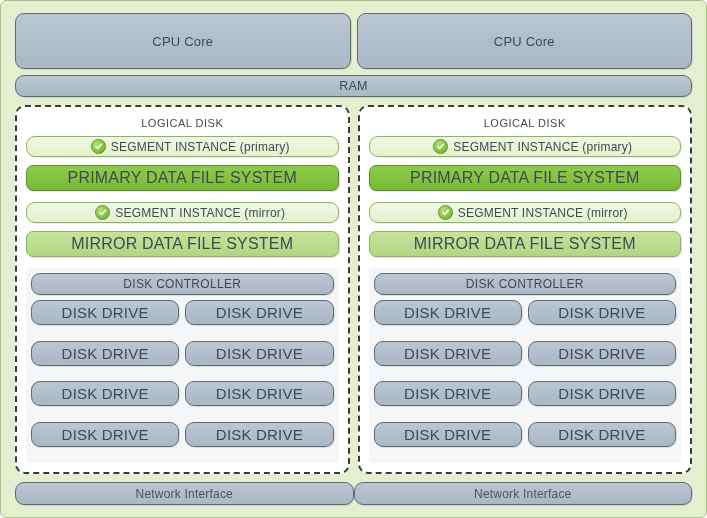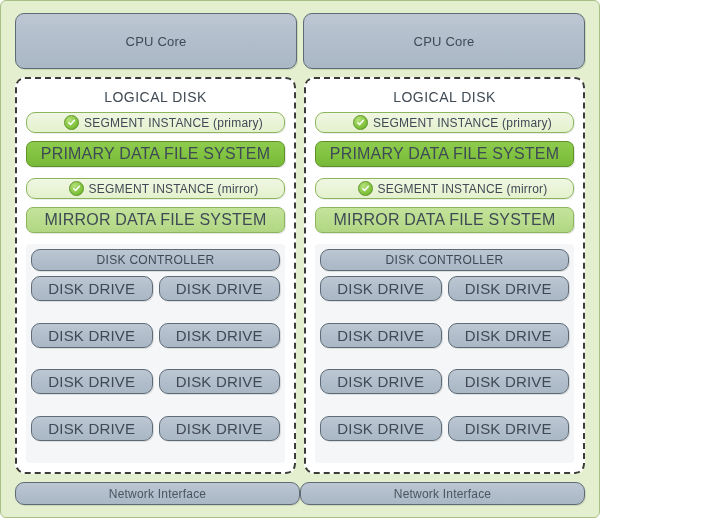--- a/index.html
+++ b/index.html
@@ -6,21 +6,21 @@
     margin: 0;
     padding: 0;
     background: #ffffff;
   }
   body {
     font-family: "Liberation Sans", sans-serif;
   }
 
   #host-diagram {
     position: relative;
-    width: 600px;
+    width: 707px;
     height: 518px;
     box-sizing: border-box;
     background: #e4efcf;
     border: 1px solid #a9bf86;
     border-radius: 6px;
     padding: 12px 14px;
     display: flex;
     flex-direction: column;
     overflow: hidden;
   }
@@ -77,21 +77,21 @@
     flex: 1 1 0;
     background: #ffffff;
     border: 2px dashed #3b3b37;
     border-radius: 10px;
     padding: 7px 9px 9px 9px;
     display: flex;
     flex-direction: column;
   }
   .ld-title {
     text-align: center;
-    font-size: 14px;
+    font-size: 11px;
     color: #3f4a55;
     letter-spacing: .5px;
     padding: 3px 0 7px 0;
   }
 
   
   .seg-instance {
     height: 21px;
     margin-bottom: 8px;
     background: linear-gradient(180deg, #f0f7e3 0%, #e4f1cd 100%);
@@ -183,20 +183,23 @@
 
   <div class="cpu-row">
     <div class="pill hw cpu-core">
       <span>CPU Core</span>
     </div>
     <div class="pill hw cpu-core">
       <span>CPU Core</span>
     </div>
   </div>
 
+  <div class="pill hw ram">
+    <span>RAM</span>
+  </div>
 
   <div class="disks-row">
 
     <div class="logical-disk">
       <div class="ld-title">LOGICAL DISK</div>
 
       <div class="pill seg-instance">
         <span class="chk">
           <svg width="9" height="9" viewBox="0 0 10 10">
               <path d="M2 5.2 L4 7.2 L8.2 2.6" stroke="#ffffff" stroke-width="1.7" fill="none" stroke-linecap="round" stroke-linejoin="round"></path>

